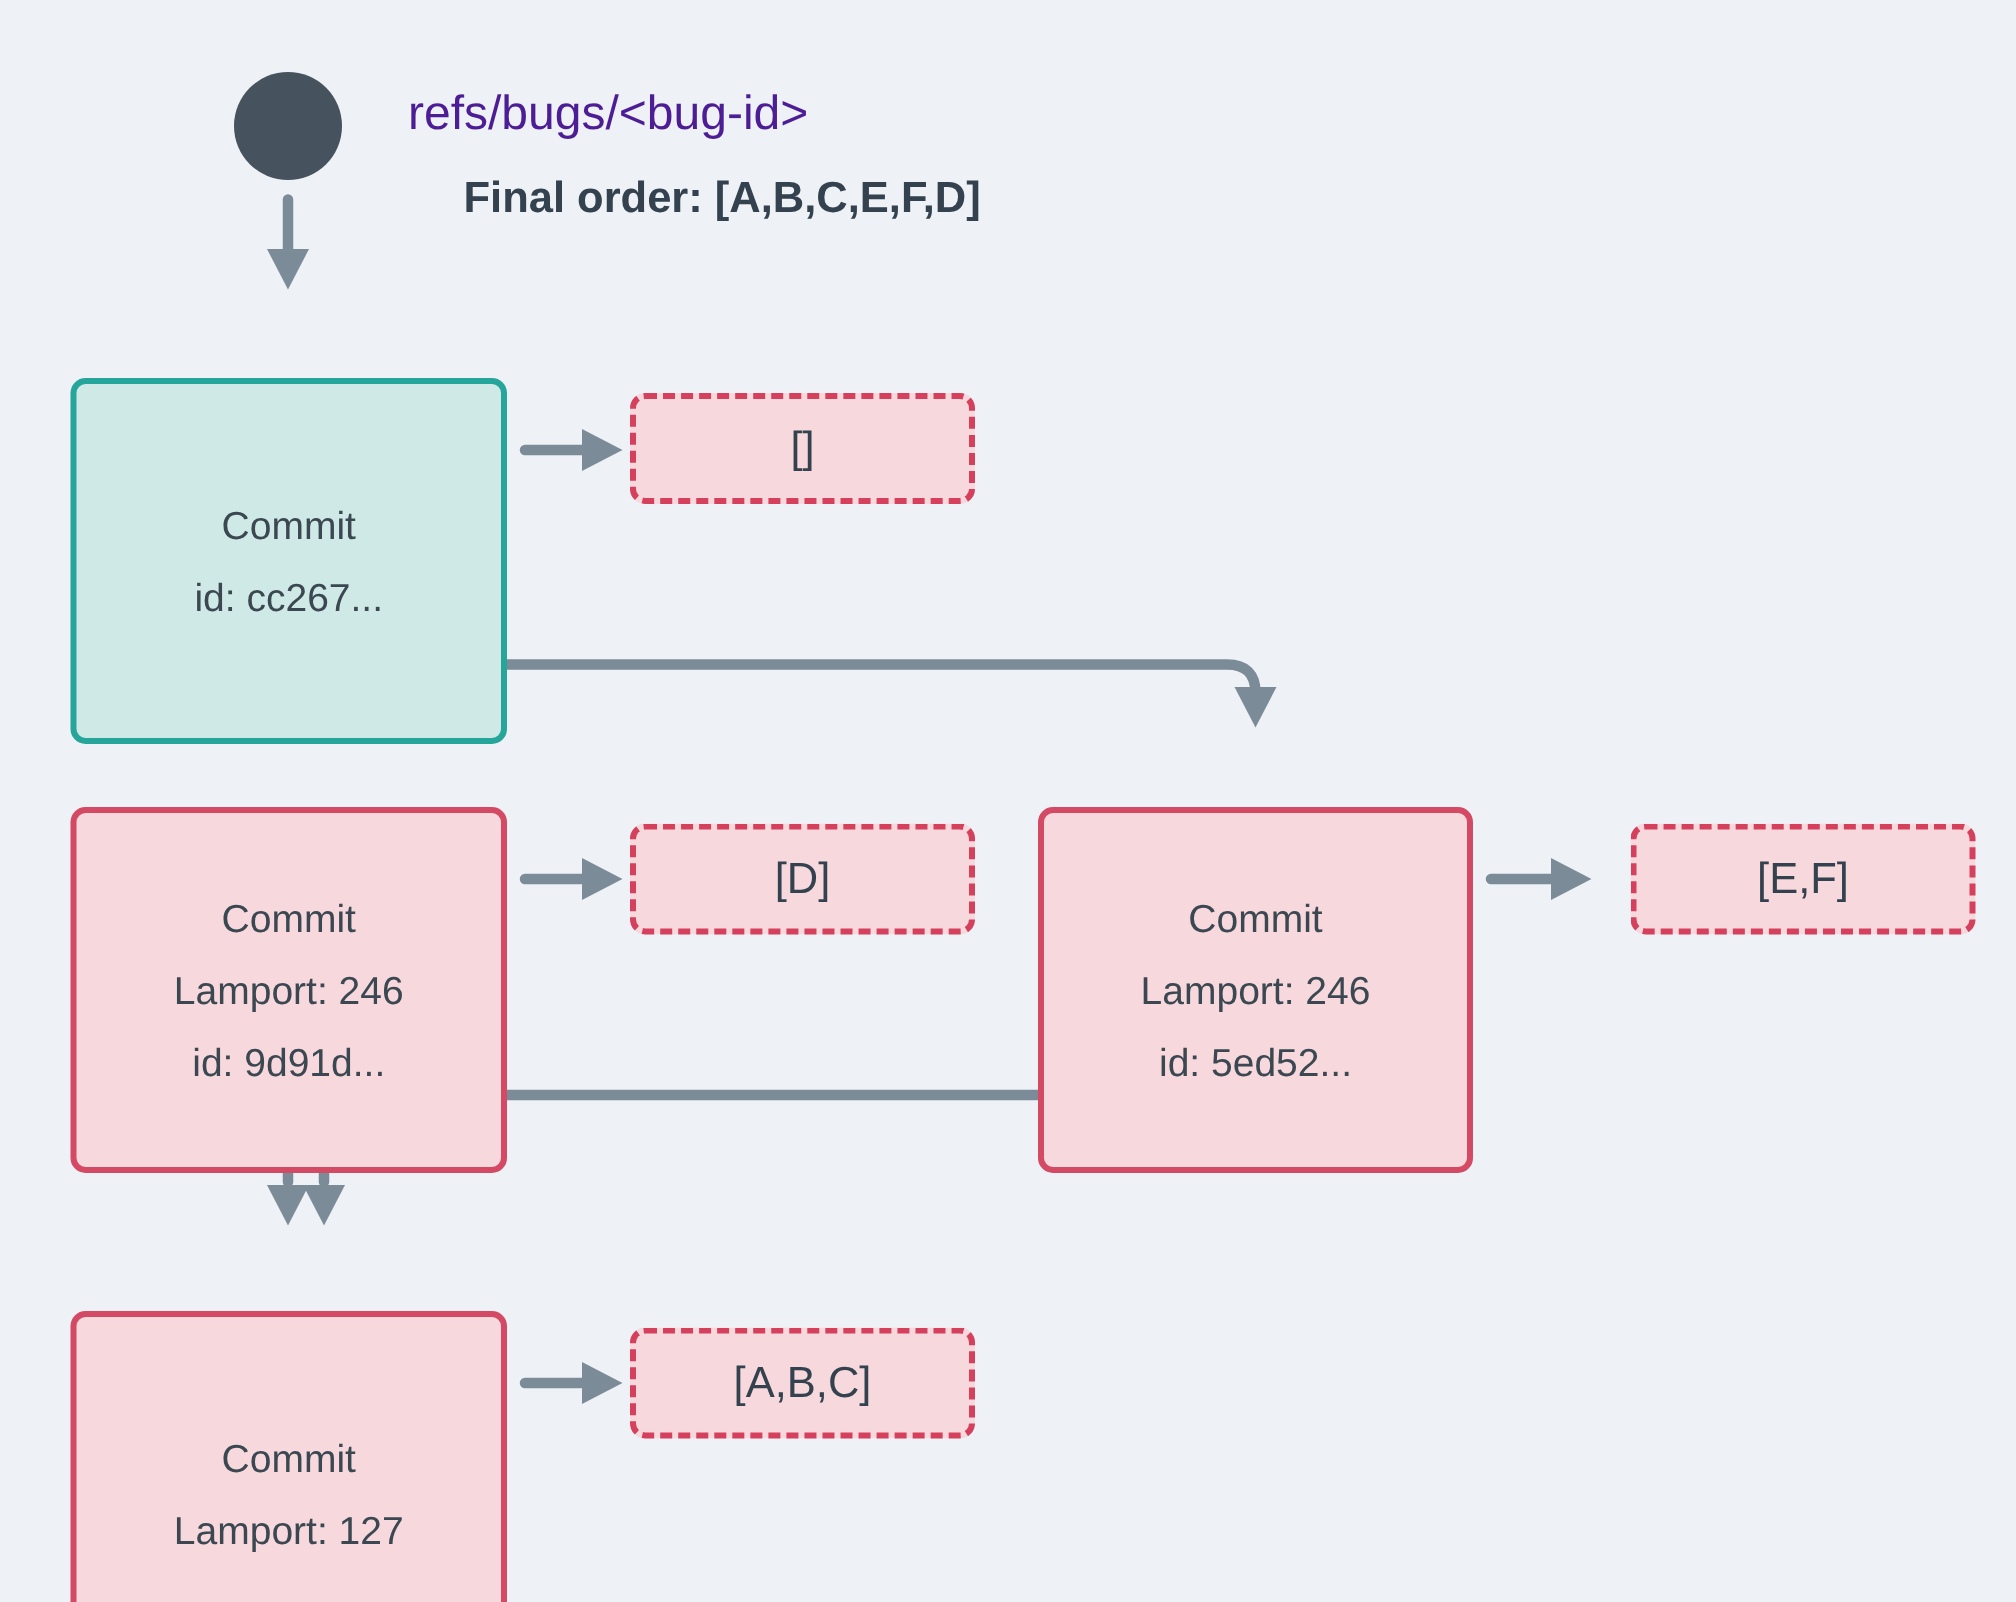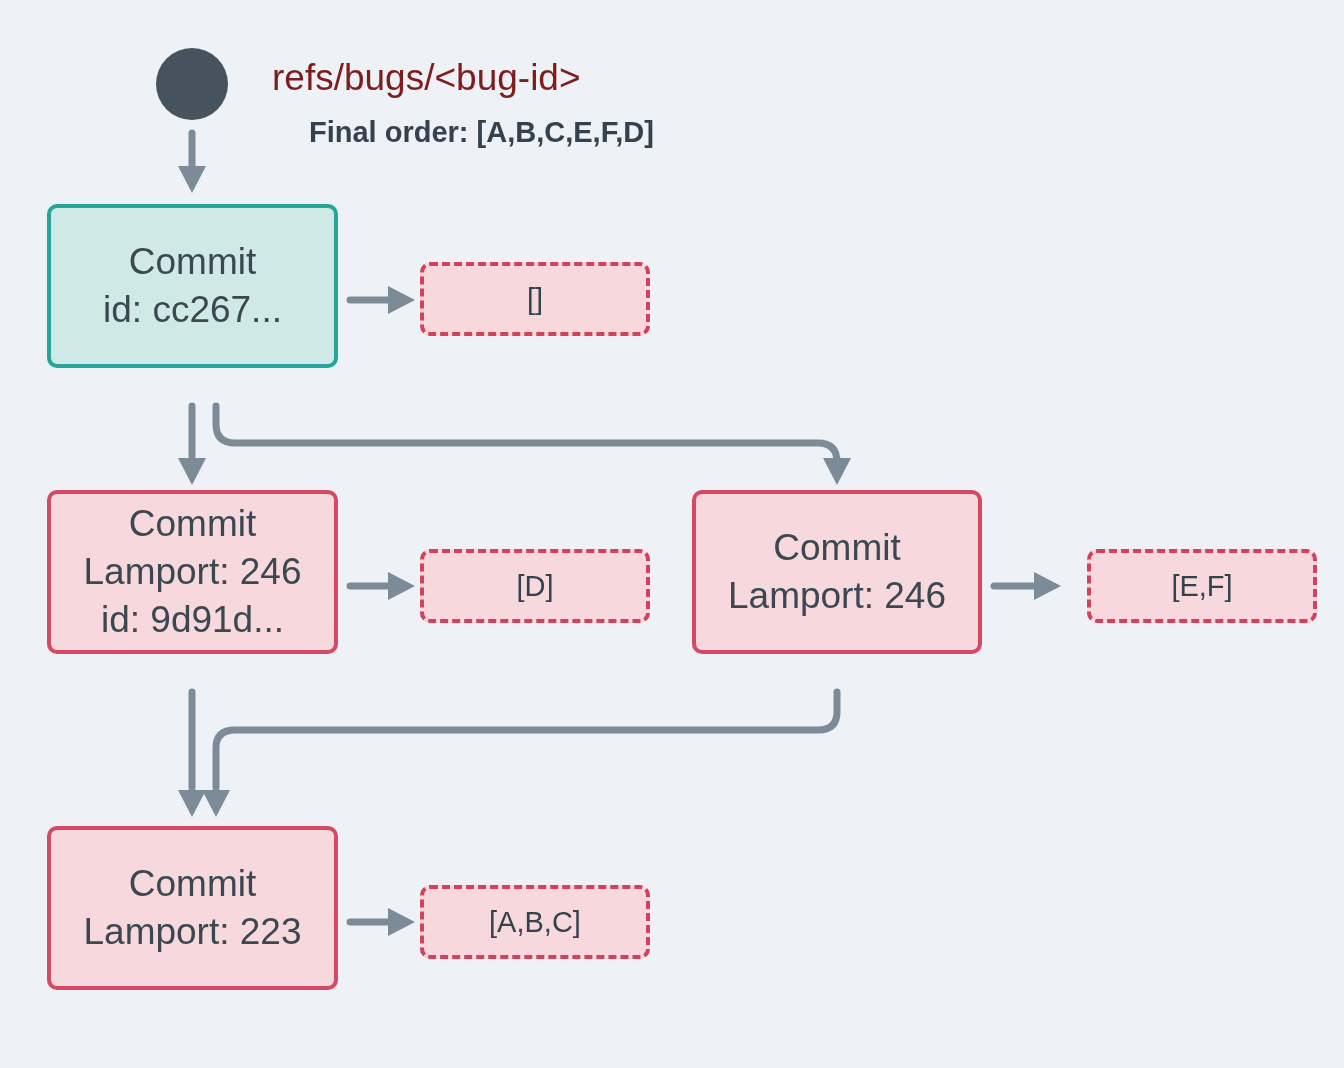--- a/index.html
+++ b/index.html
@@ -27,48 +27,49 @@
   .ref-circle{
     position:absolute;
     left:156px;top:48px;
     width:72px;height:72px;
     border-radius:50%;
     background:#46535f;
   }
   .ref-label{
     position:absolute;
     left:272px;top:57px;
-    font-size:37px;
+    font-size:32px;
     font-weight:400;
-    color:#7f1d1d;
+    color:#4c1d95;
     white-space:nowrap;
   }
   .final-order{
     position:absolute;
     left:272px;top:116px;
     font-size:29px;
     font-weight:700;
     color:#33424e;
     white-space:nowrap;
     margin-left:37px;
   }
 
   .commit{
     position:absolute;
-    width:291px;height:164px;
+    width:291px;height:244px;
     box-sizing:border-box;
     border-radius:10px;
     display:flex;
     flex-direction:column;
     justify-content:center;
     align-items:center;
     text-align:center;
-    font-size:37px;
+    font-size:26px;
     line-height:48px;
     color:#3b4851;
+    margin-top:48px;
   }
   .commit.teal{
     background:#cfe9e6;
     border:4px solid #26a69a;
   }
   .commit.rose{
     background:#f7d8dc;
     border:4px solid #d44a64;
   }
   .commit-root{left:47px;top:204px;}
@@ -142,22 +143,23 @@
   <div class="commit rose commit-left">
     <div>Commit</div>
     <div>Lamport: 246</div>
     <div>id: 9d91d...</div>
   </div>
   <div class="ops ops-left">[D]</div>
 
   <div class="commit rose commit-right">
     <div>Commit</div>
     <div>Lamport: 246</div>
+    <div>id: 5ed52...</div>
   </div>
   <div class="ops ops-right">[E,F]</div>
 
   <div class="commit rose commit-bottom">
     <div>Commit</div>
-    <div>Lamport: 223</div>
+    <div>Lamport: 127</div>
   </div>
   <div class="ops ops-bottom">[A,B,C]</div>
 
 </div>
 
 </body></html>

